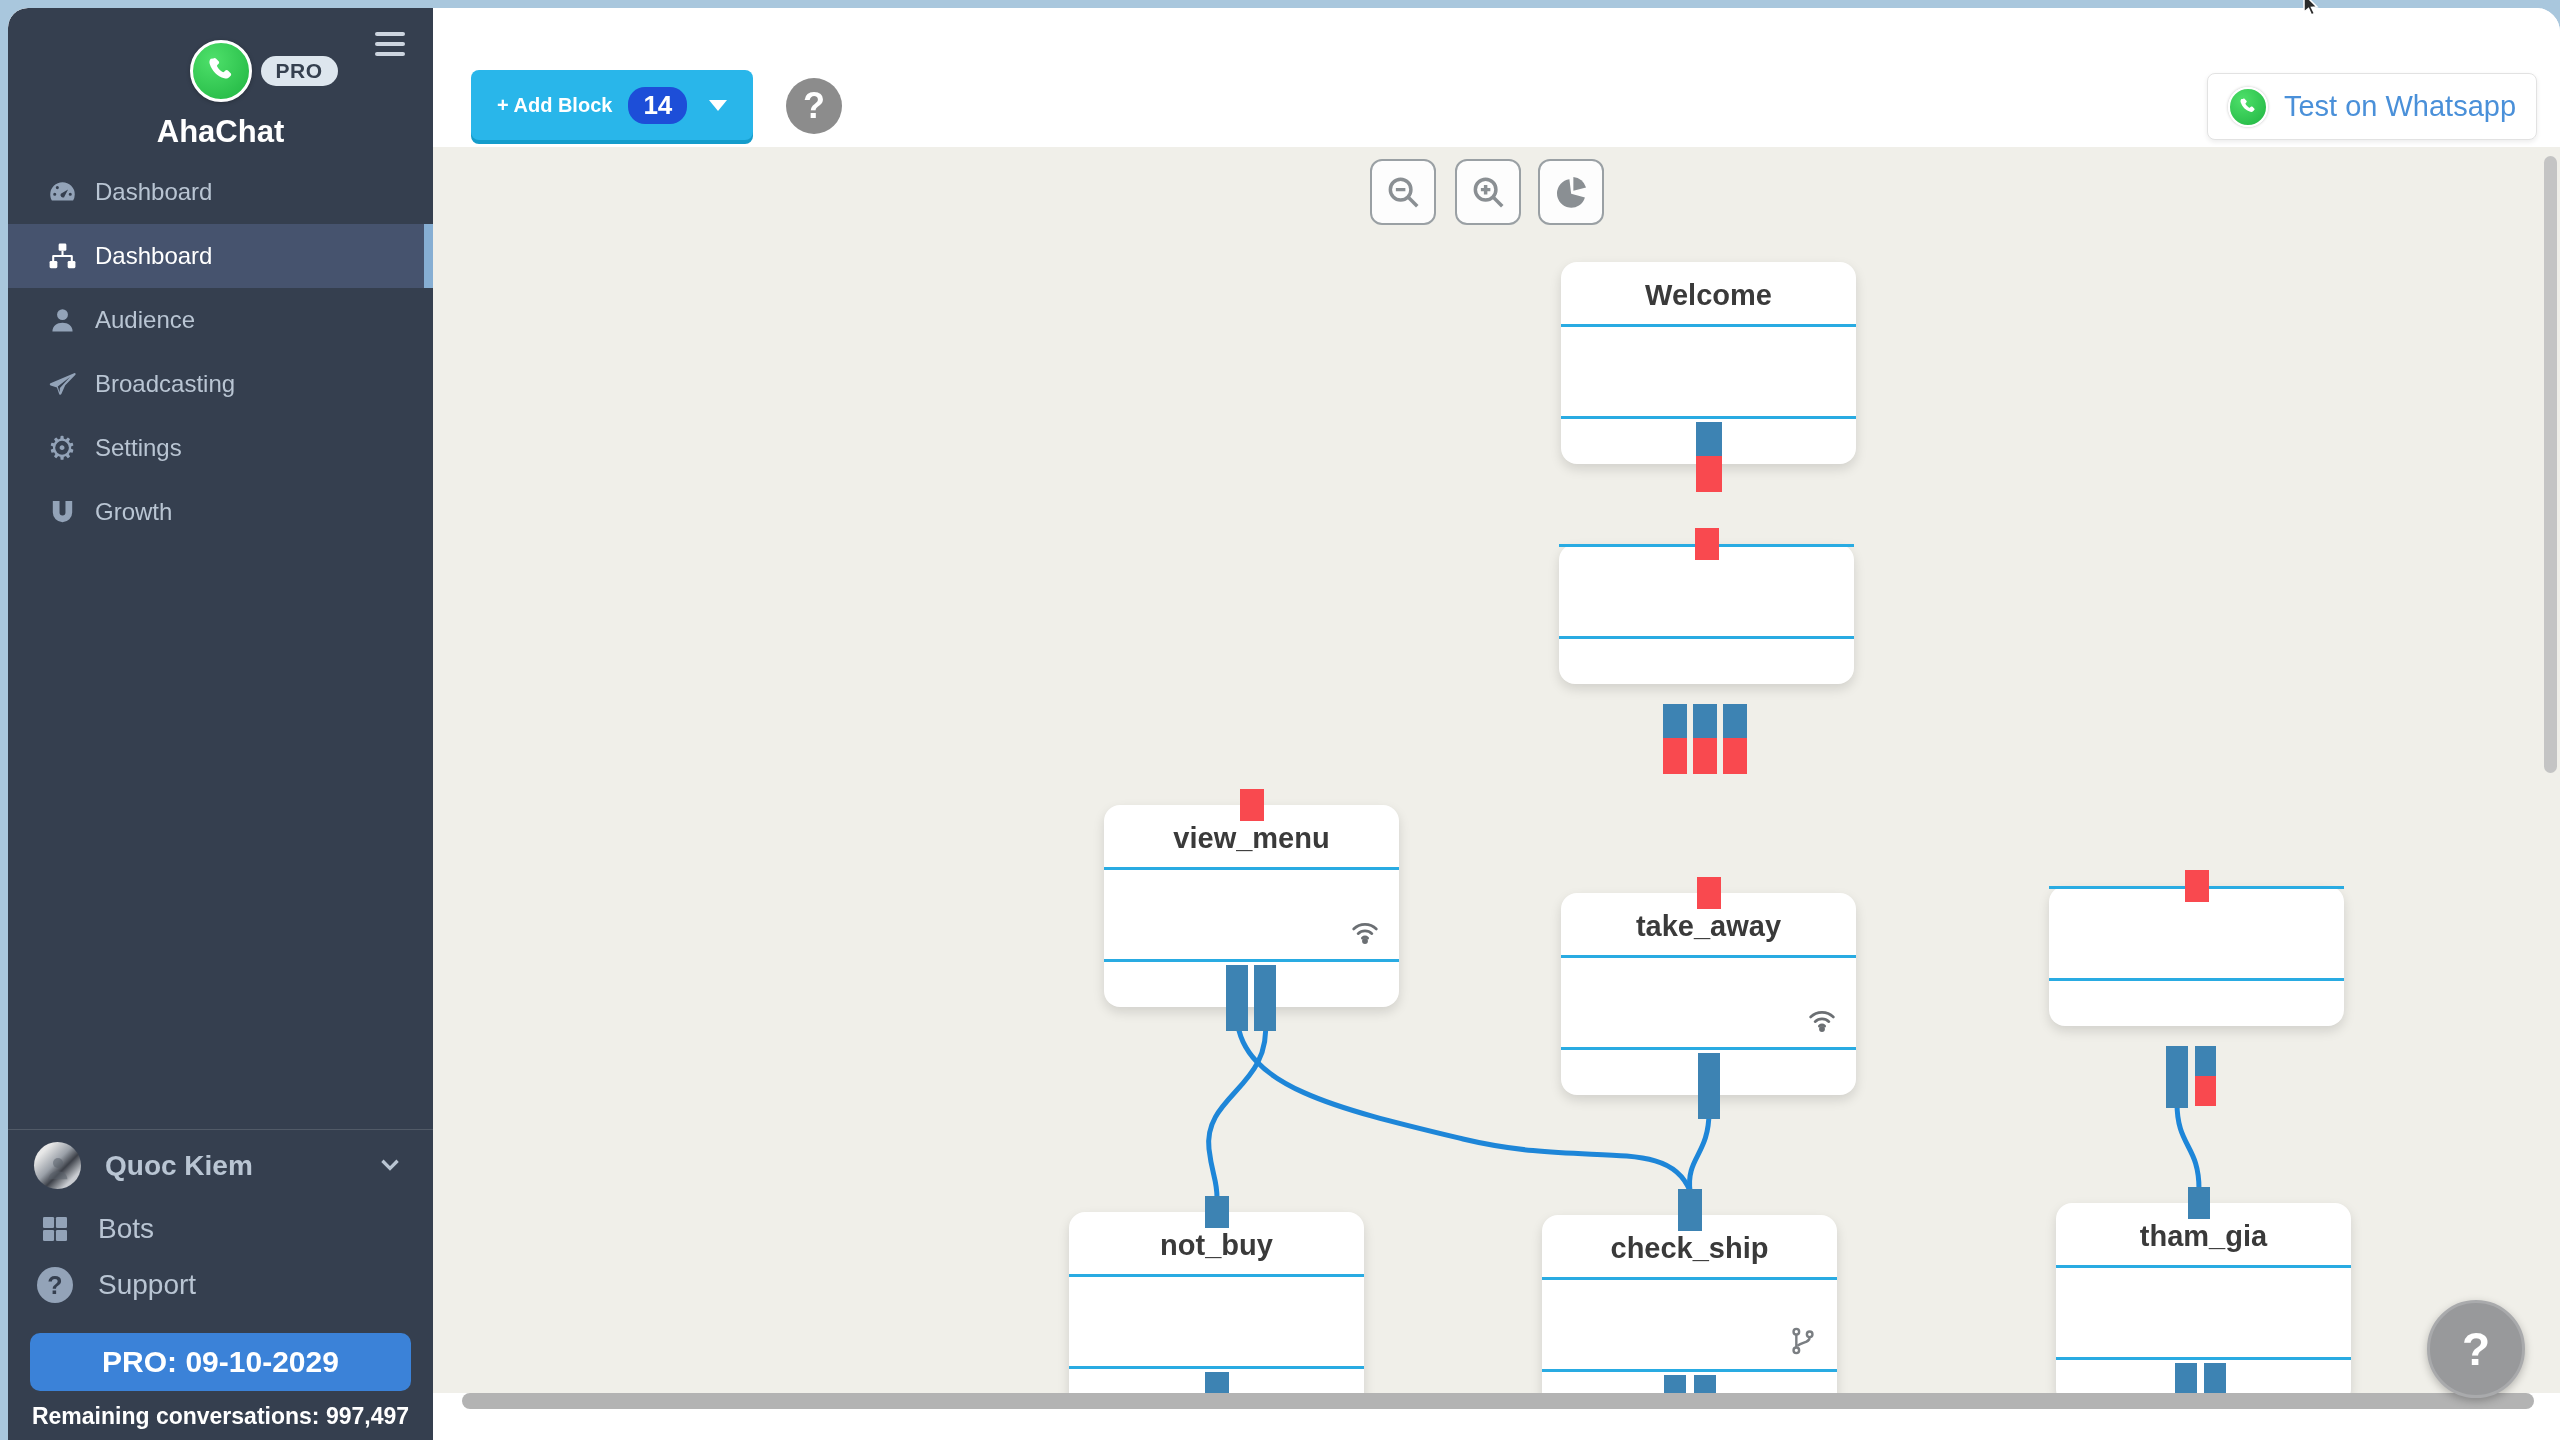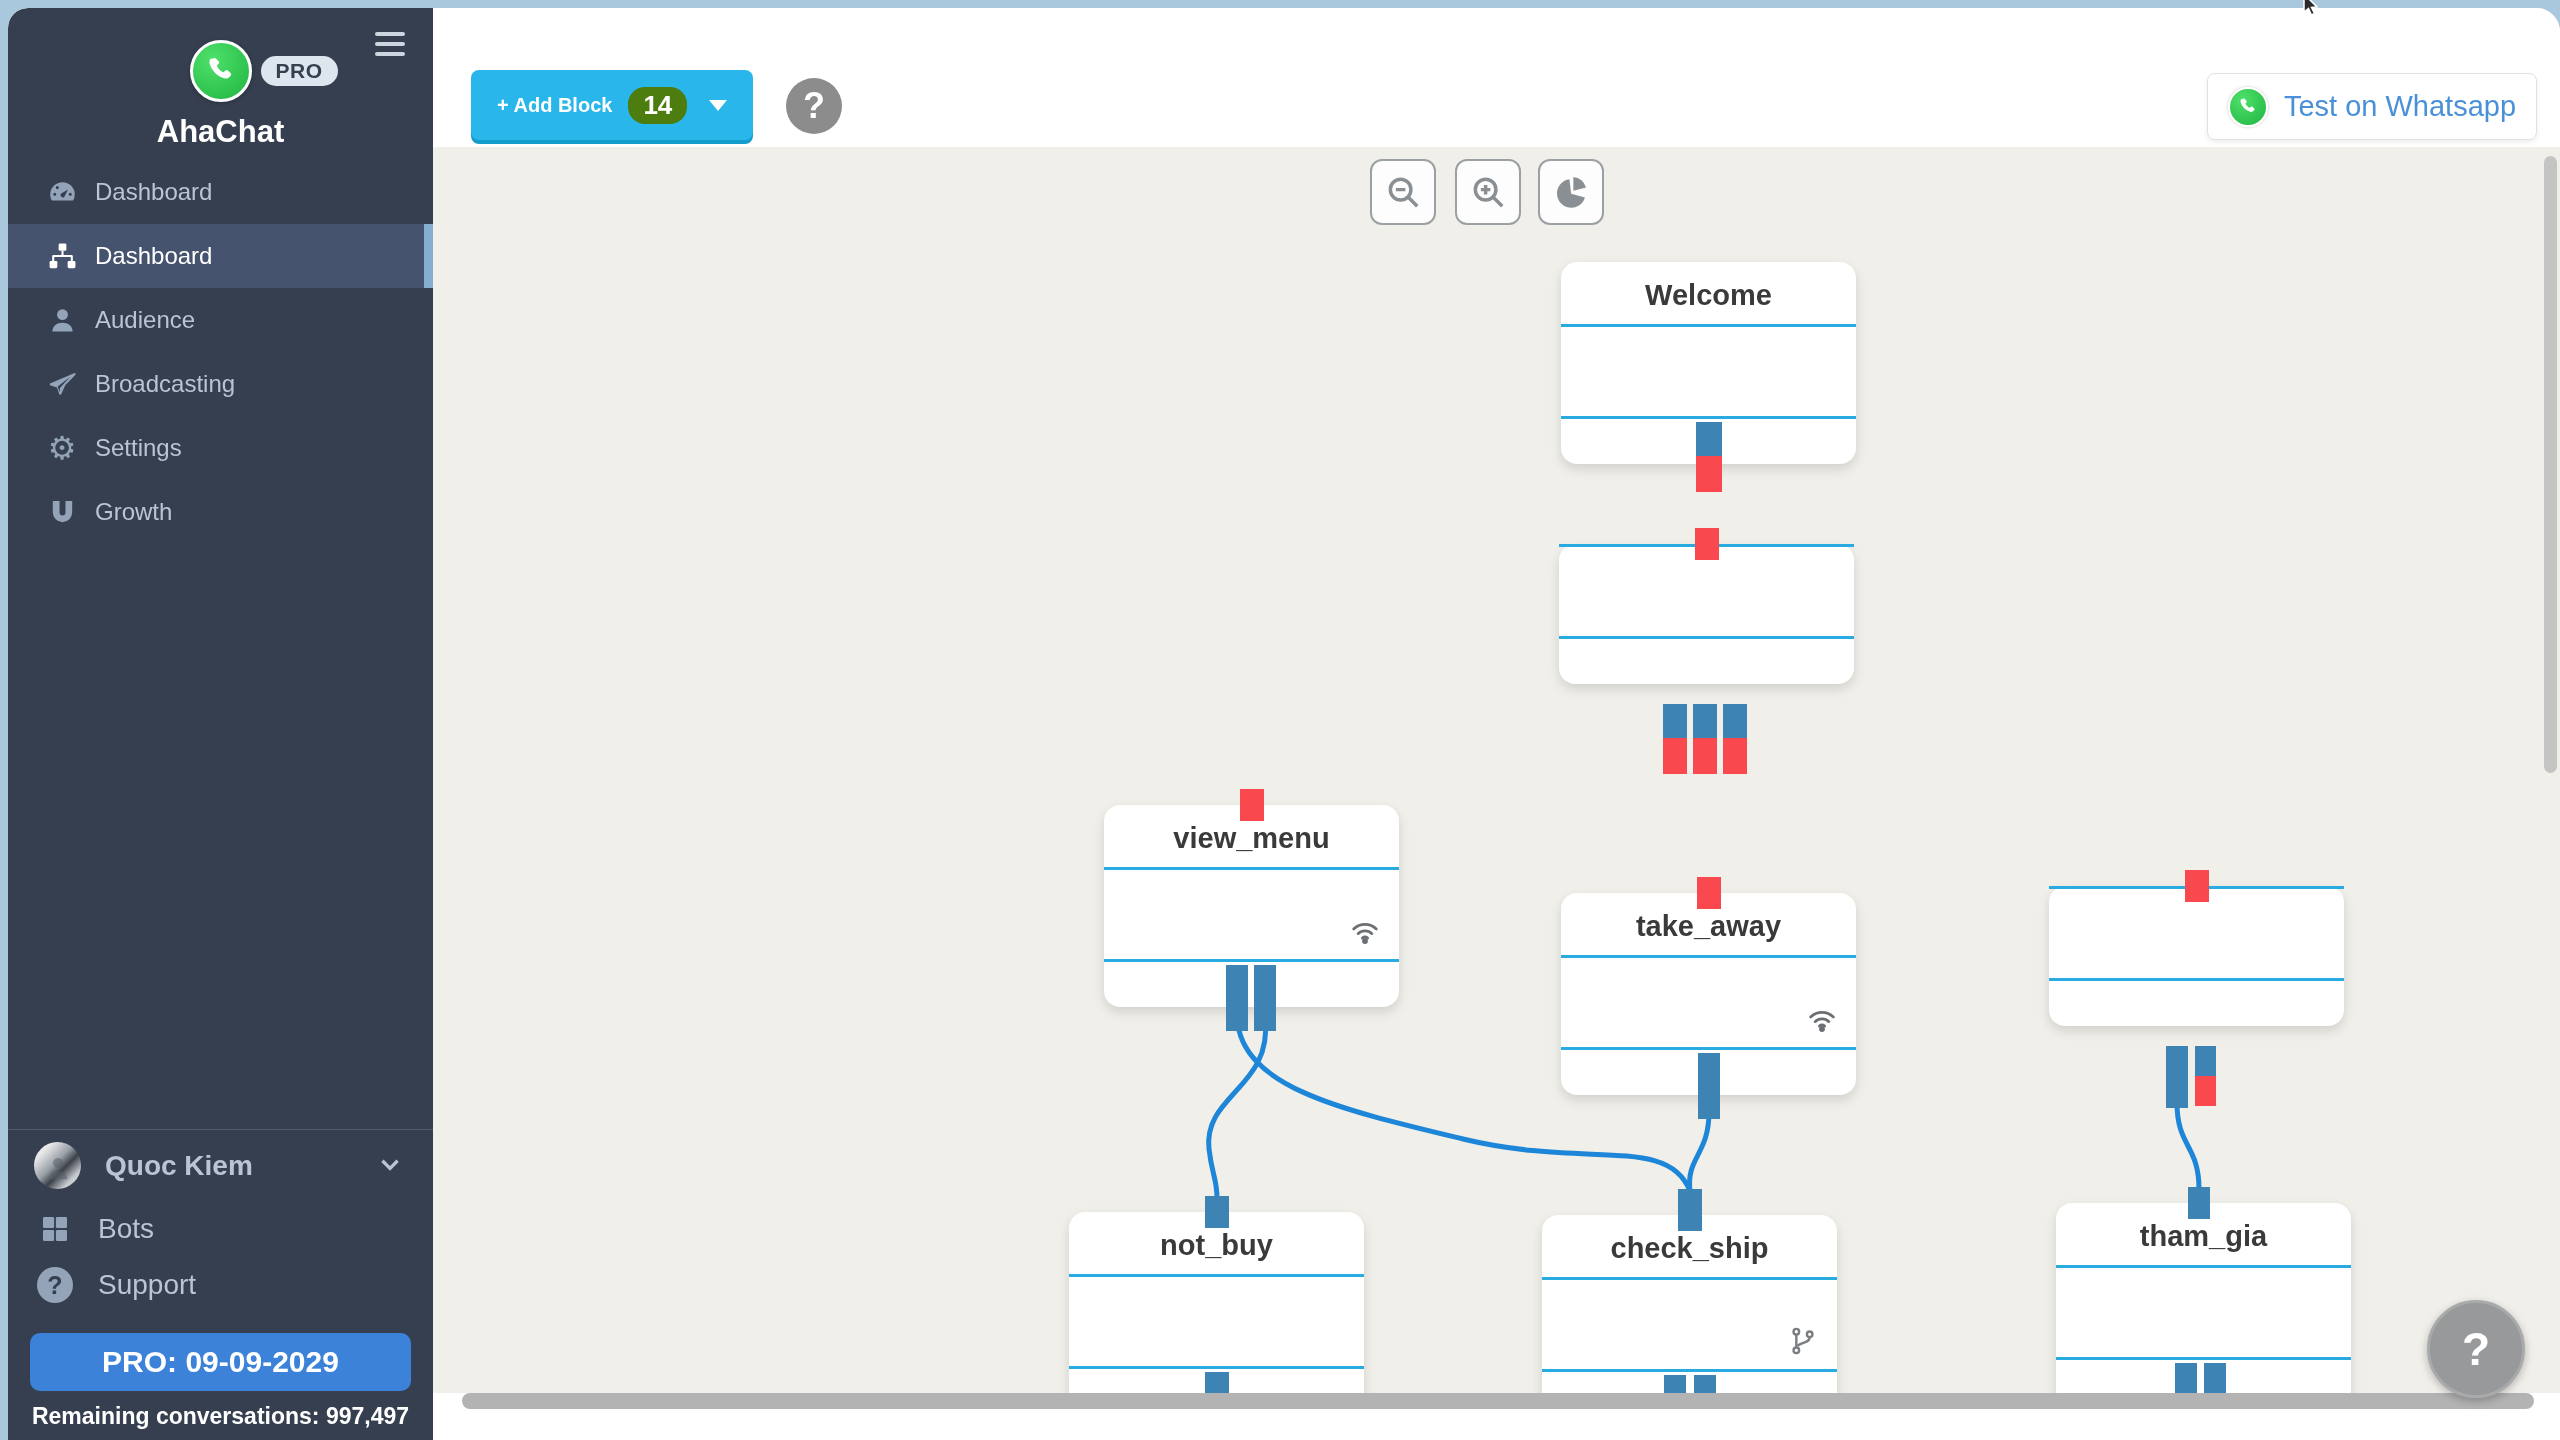--- a/index.html
+++ b/index.html
@@ -53,21 +53,21 @@
                 border:none; border-radius:10px; color:#fff; font-size:30px; font-weight:600; cursor:pointer;
                 font-family:inherit; }
   .remaining { text-align:center; color:#fff; font-size:23px; font-weight:700; padding:6px 0 10px; }
 
   
   .main { position:absolute; left:425px; top:0; right:0; bottom:0; background:#fff; }
   .add-block-btn { position:absolute; left:38px; top:62px; height:70px; padding:0 26px;
                    background:#29b6ea; border:none; border-radius:8px; color:#fff; cursor:pointer;
                    box-shadow:0 4px 0 #149ccb; display:flex; align-items:center; font-family:inherit; }
   .add-block-label { font-size:20px; font-weight:700; }
-  .add-block-count { margin-left:16px; background:#4d7c0f; border-radius:17px; padding:3px 15px;
+  .add-block-count { margin-left:16px; background:#1d4ed8; border-radius:17px; padding:3px 15px;
                      font-size:26px; font-weight:700; }
   .caret-down { margin-left:22px; width:0; height:0; border-left:9px solid transparent;
                 border-right:9px solid transparent; border-top:11px solid #fff; }
   .help-circle { position:absolute; left:353px; top:70px; width:56px; height:56px; border-radius:50%;
                  background:#8c8c8c; color:#fff; font-size:36px; font-weight:700; border:none; cursor:pointer;
                  display:flex; align-items:center; justify-content:center; font-family:inherit; }
   .flow-title-wrap { position:absolute; left:0; right:0; top:40px; text-align:center; }
   .flow-title { font-size:38px; font-weight:500; color:#2f2f2f; }
   .flow-status { margin-top:10px; display:flex; align-items:center; justify-content:center; gap:12px;
                  font-size:28px; }
@@ -225,21 +225,21 @@
               </svg>
           </span>
           <span class="label">Bots</span>
         </div>
         <div class="sb-row">
           <span class="icon">
             <span class="q-circle">?</span>
           </span>
           <span class="label">Support</span>
         </div>
-        <button class="pro-button">PRO: 09-09-2029</button>
+        <button class="pro-button">PRO: 09-10-2029</button>
         <div class="remaining">Remaining conversations: 997,497</div>
       </div>
     </aside>
 
     <main class="main">
 
       <button class="add-block-btn">
         <span class="add-block-label">+ Add Block</span>
         <span class="add-block-count">14</span>
         <span class="caret-down"></span>

